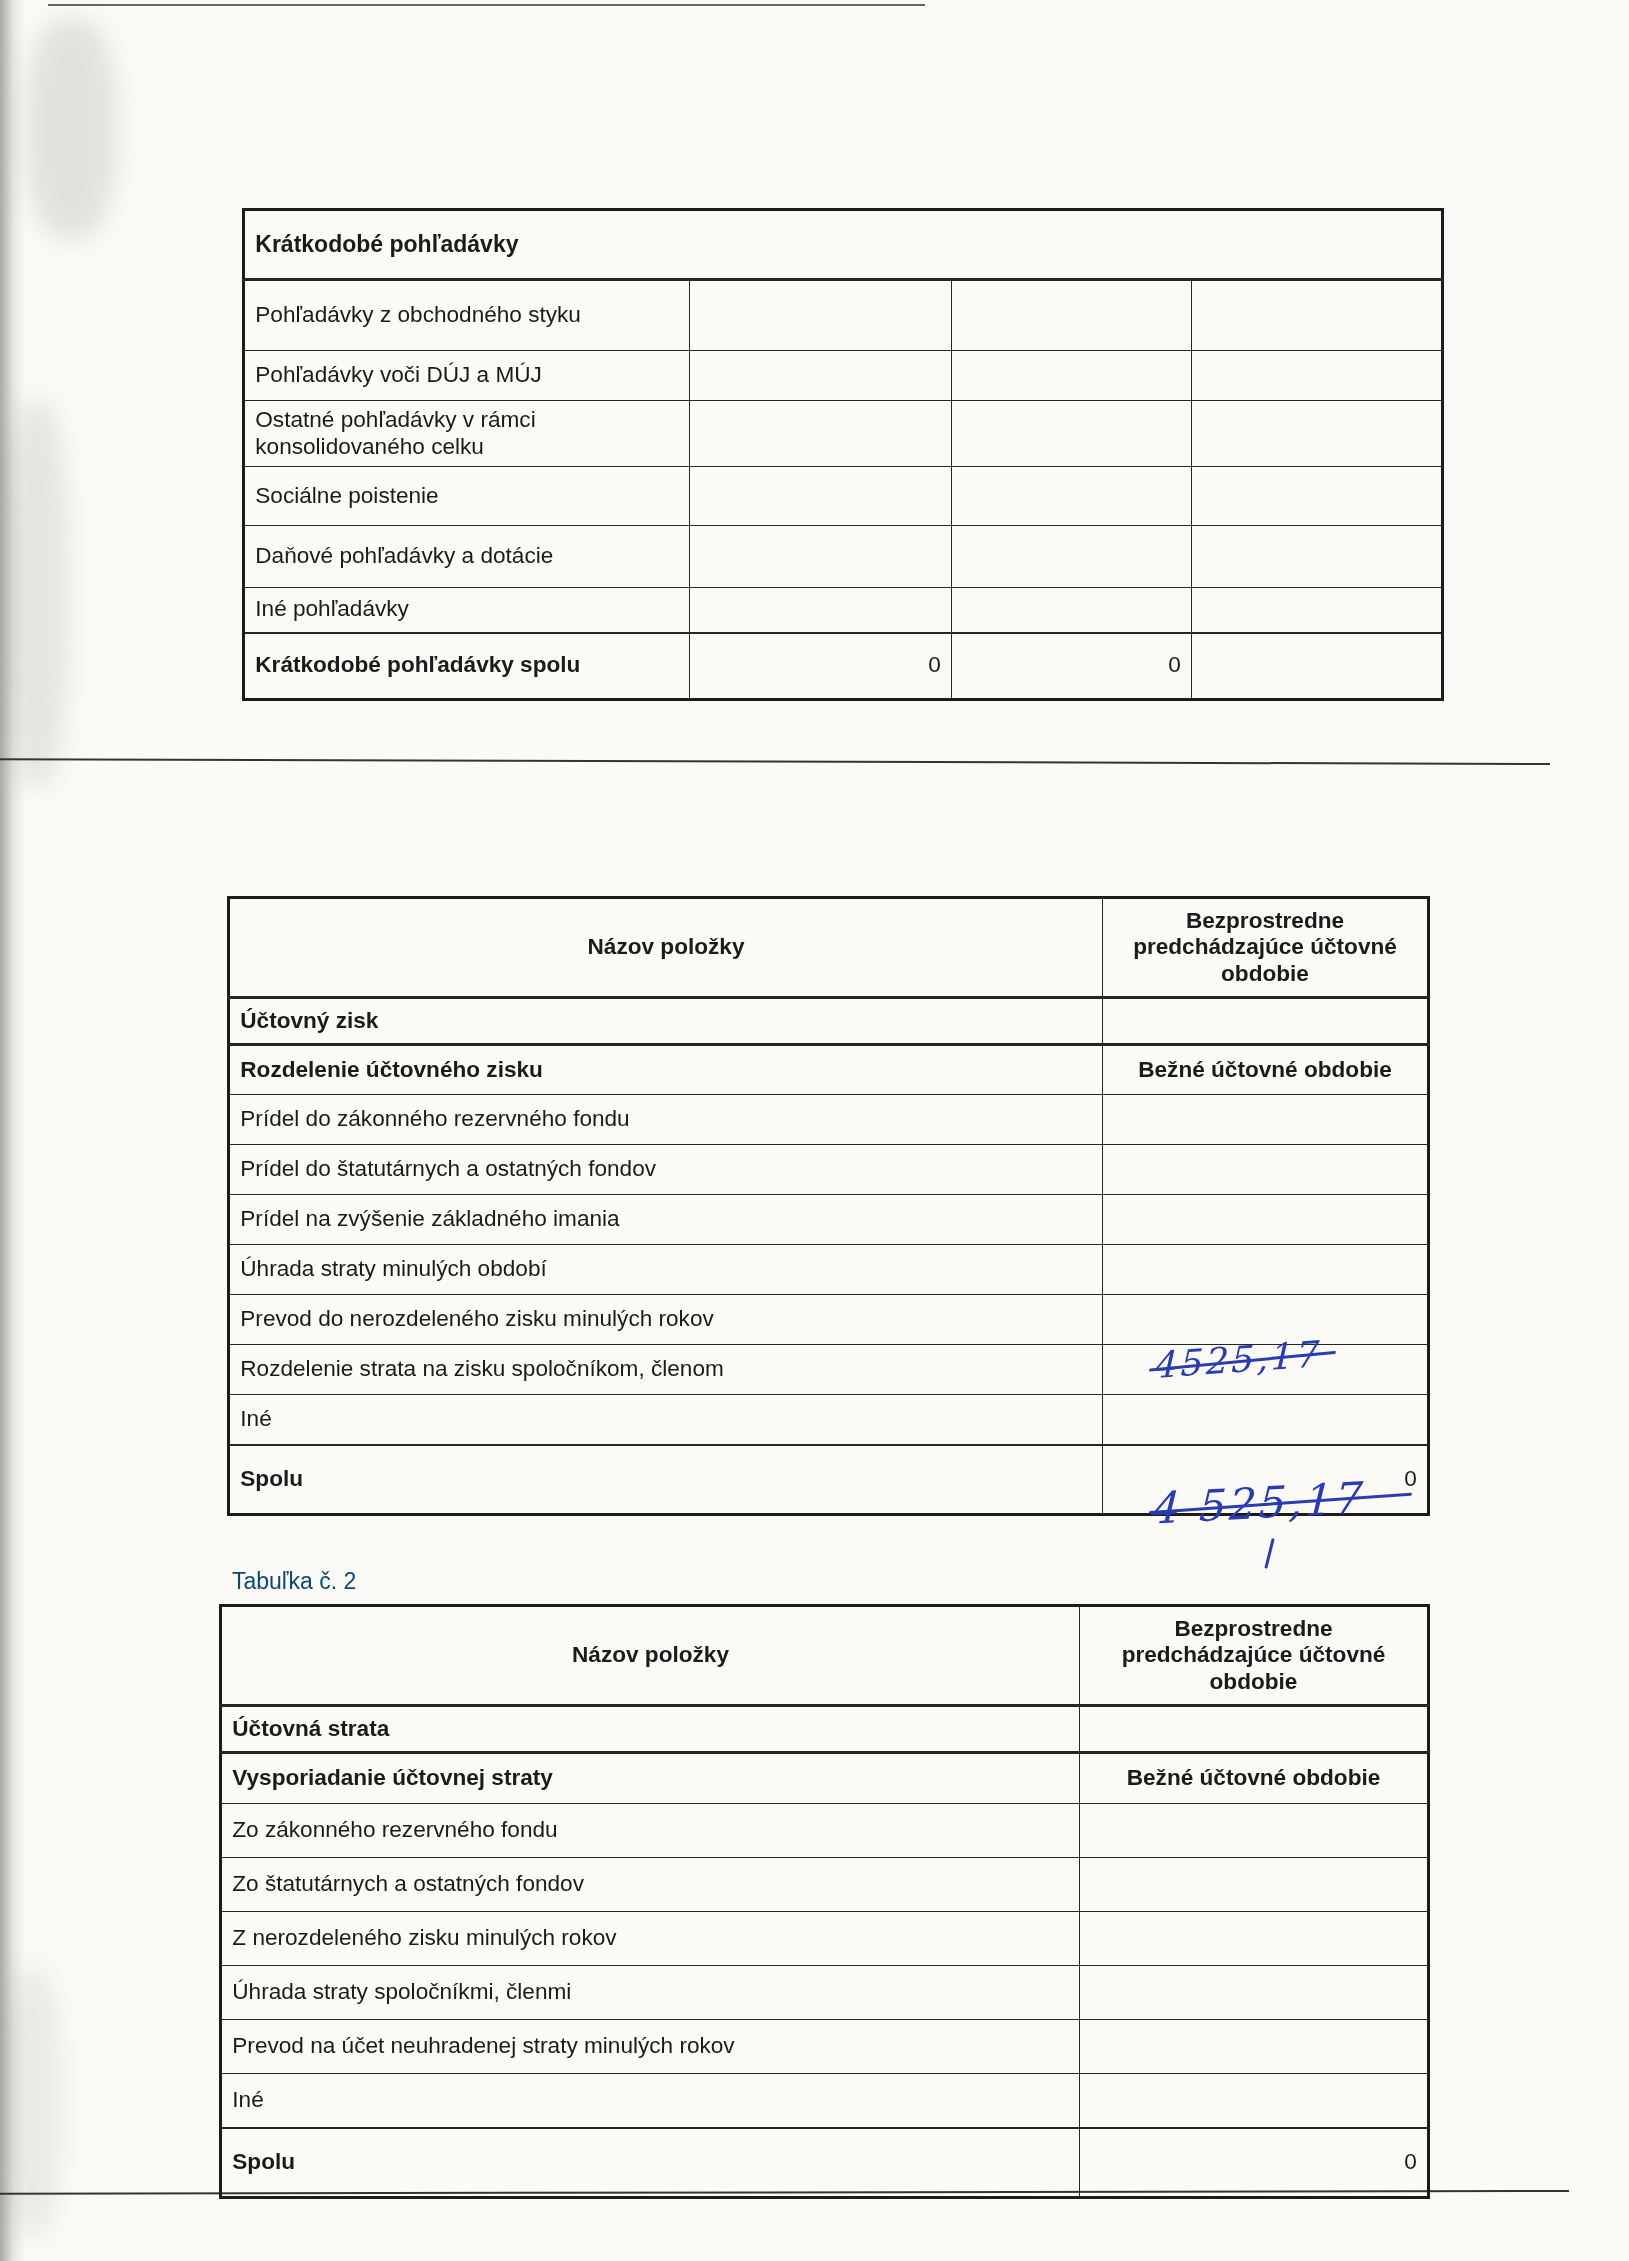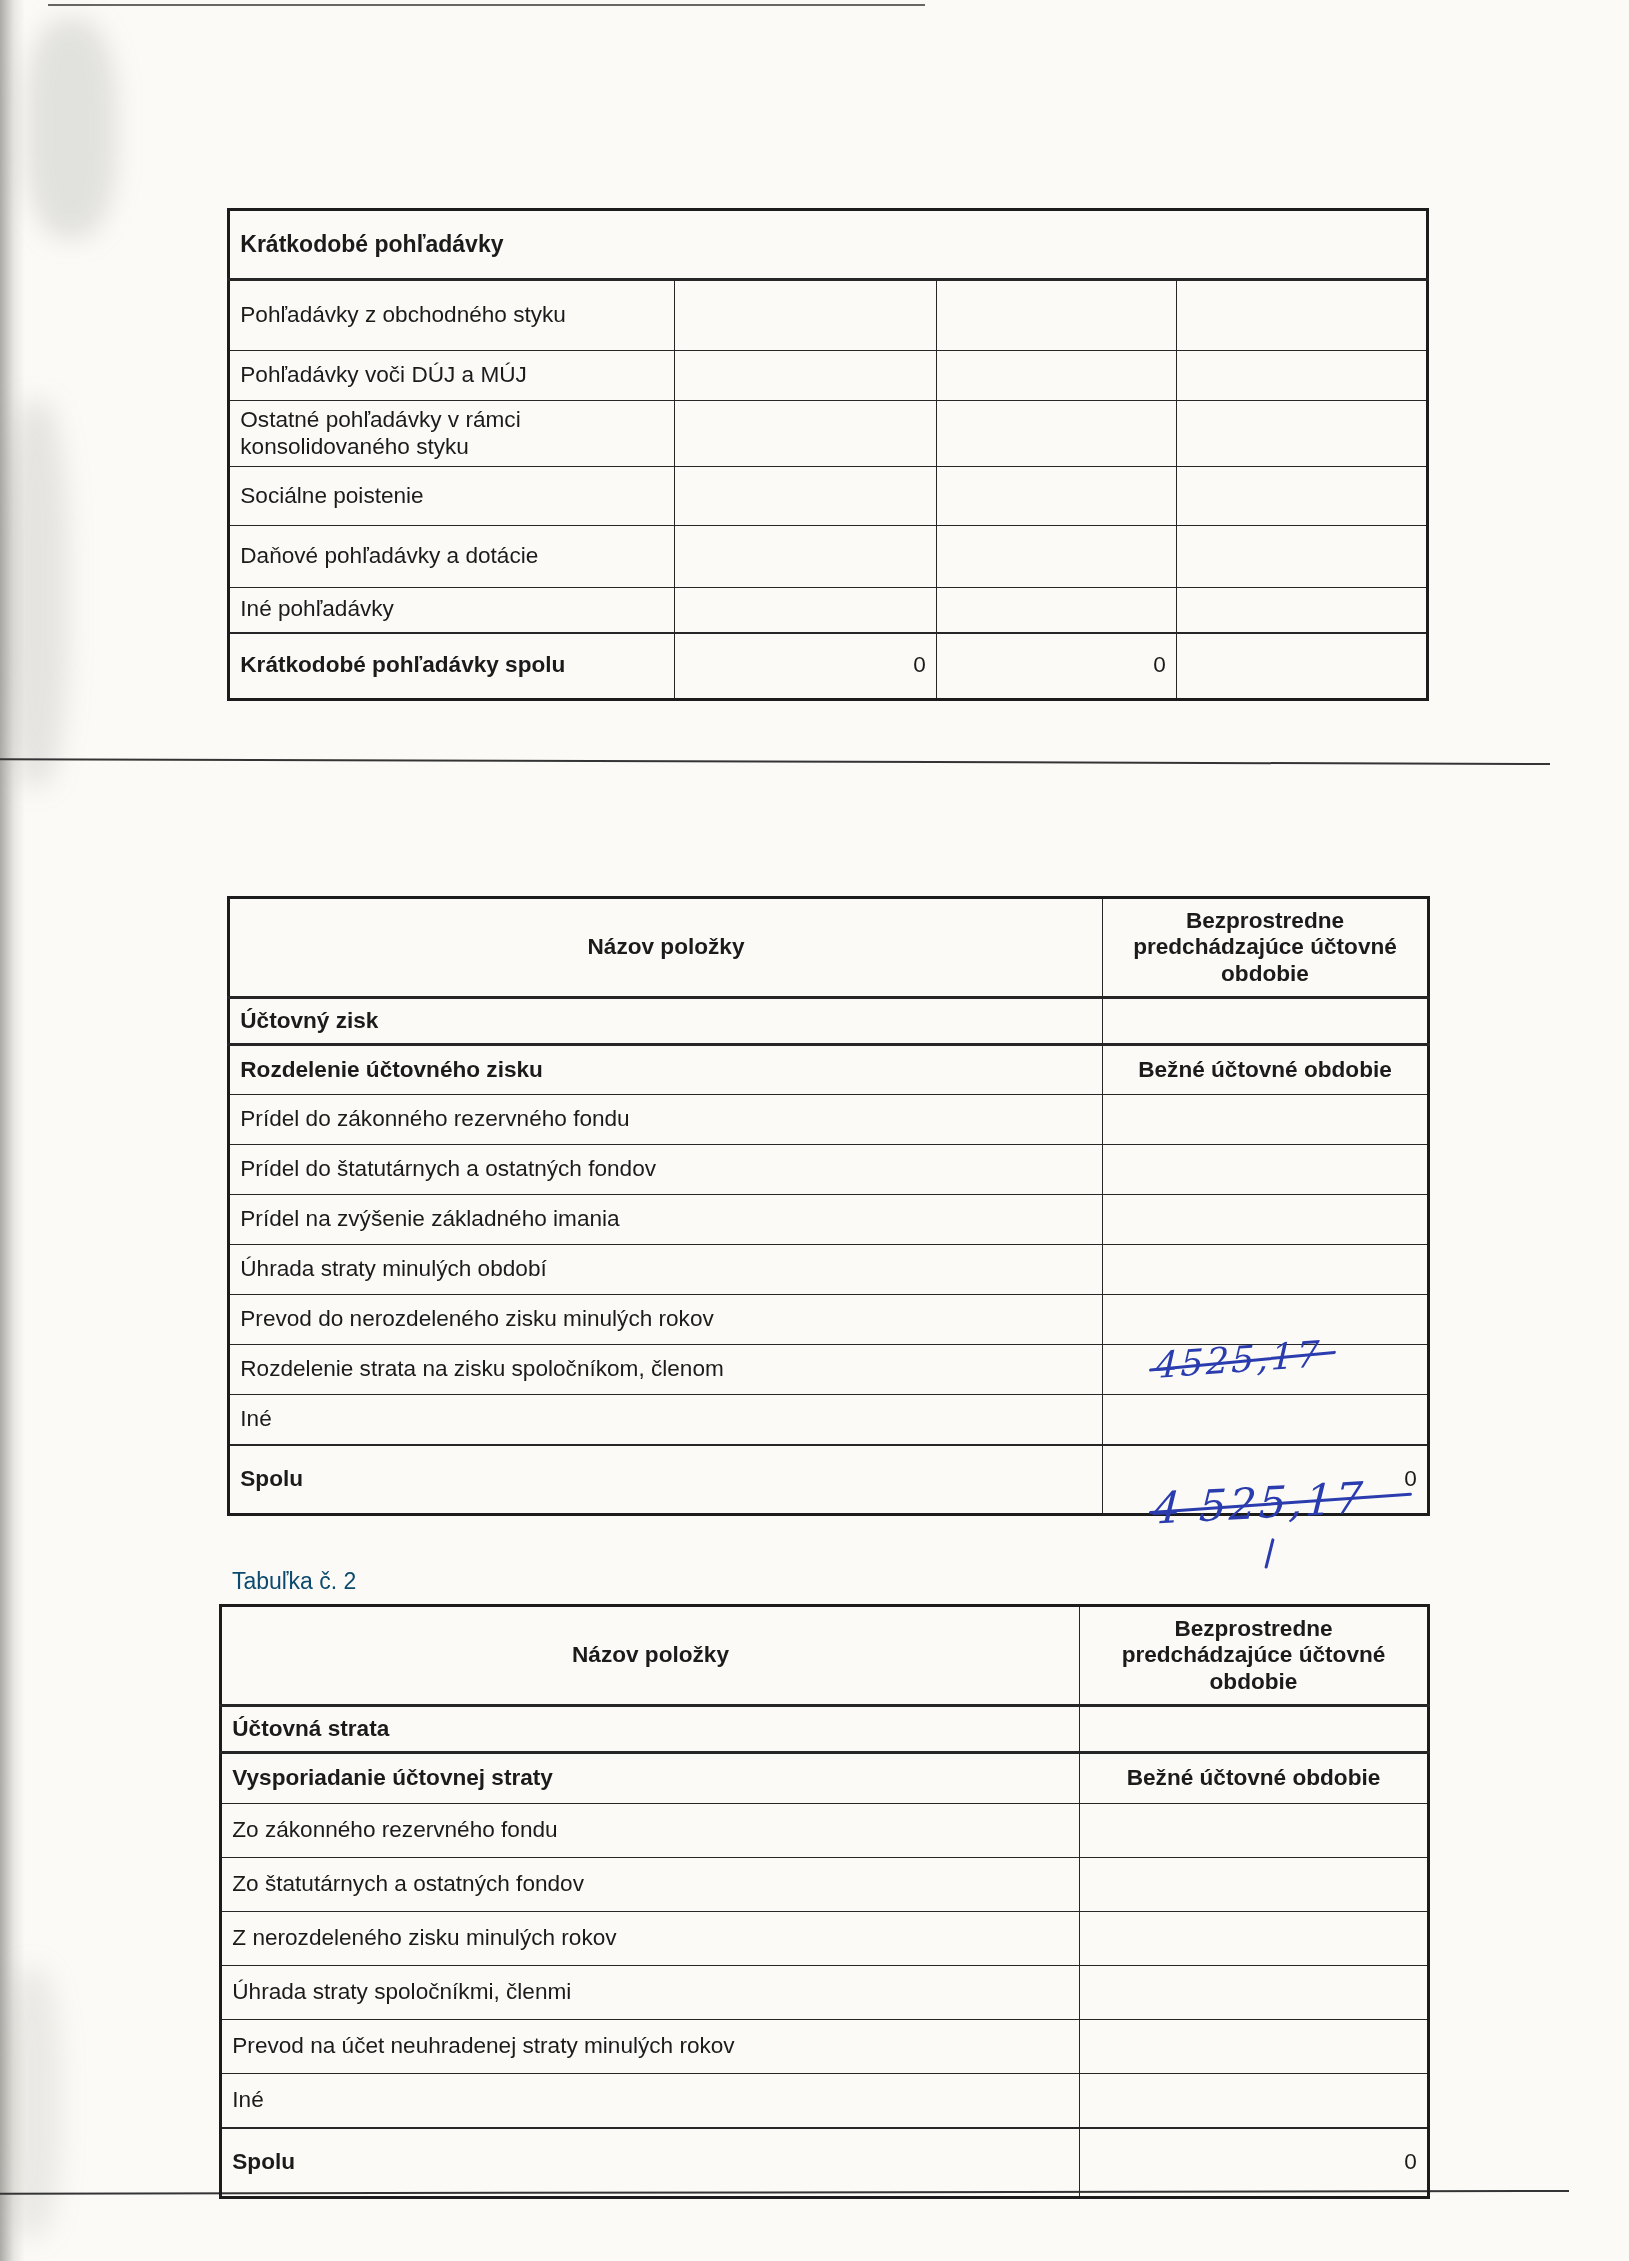--- a/index.html
+++ b/index.html
@@ -47,21 +47,21 @@
     color: #1b1b1b;
   }
   .b { font-weight: bold; }
   .c { text-align: center; }
   td.num { text-align: right; vertical-align: bottom; padding: 2.6px 13px 7.7px 9px; font-size: 21px; }
   tr.title-row td { border-bottom-width: 3.2px; font-size: 23px; }
   tr.header-row td { border-bottom-width: 2.6px; }
   tr.section-top td { border-top-width: 3.2px; }
   tr.total-top td { border-top-width: 2.6px; }
 
-  .t1 { left: 227px; top: 208px;  width: 1199px; }
+  .t1 { left: 242px; top: 208px;  width: 1199px; }
   .t2 { left: 227px; top: 896px; width: 1201px; }
   .t3 { left: 219px; top: 1604px; width: 1208px; }
 
   .h70{height:45px}.h73{height:47px}.h77{height:50px}.h78{height:50px}.h79{height:51px}
   .h82{height:70px}.h84{height:54px}.h92{height:59px}.h96{height:62px}.h100{height:64px}
   .h102{height:66px}.h104{height:67px}.h108{height:70px}.h110{height:71px}.h155{height:100px}
 
   .caption {
     position: absolute; left: 232px; top: 1568px;
     font-size: 23px; color: #0c4a6e;
@@ -124,21 +124,21 @@
         <td></td>
         <td></td>
       </tr>
       <tr class="h78">
         <td>Pohľadávky voči DÚJ a MÚJ</td>
         <td></td>
         <td></td>
         <td></td>
       </tr>
       <tr class="h102">
-        <td>Ostatné pohľadávky v rámci konsolidovaného styku</td>
+        <td>Ostatné pohľadávky v rámci konsolidovaného celku</td>
         <td></td>
         <td></td>
         <td></td>
       </tr>
       <tr class="h92">
         <td>Sociálne poistenie</td>
         <td></td>
         <td></td>
         <td></td>
       </tr>

